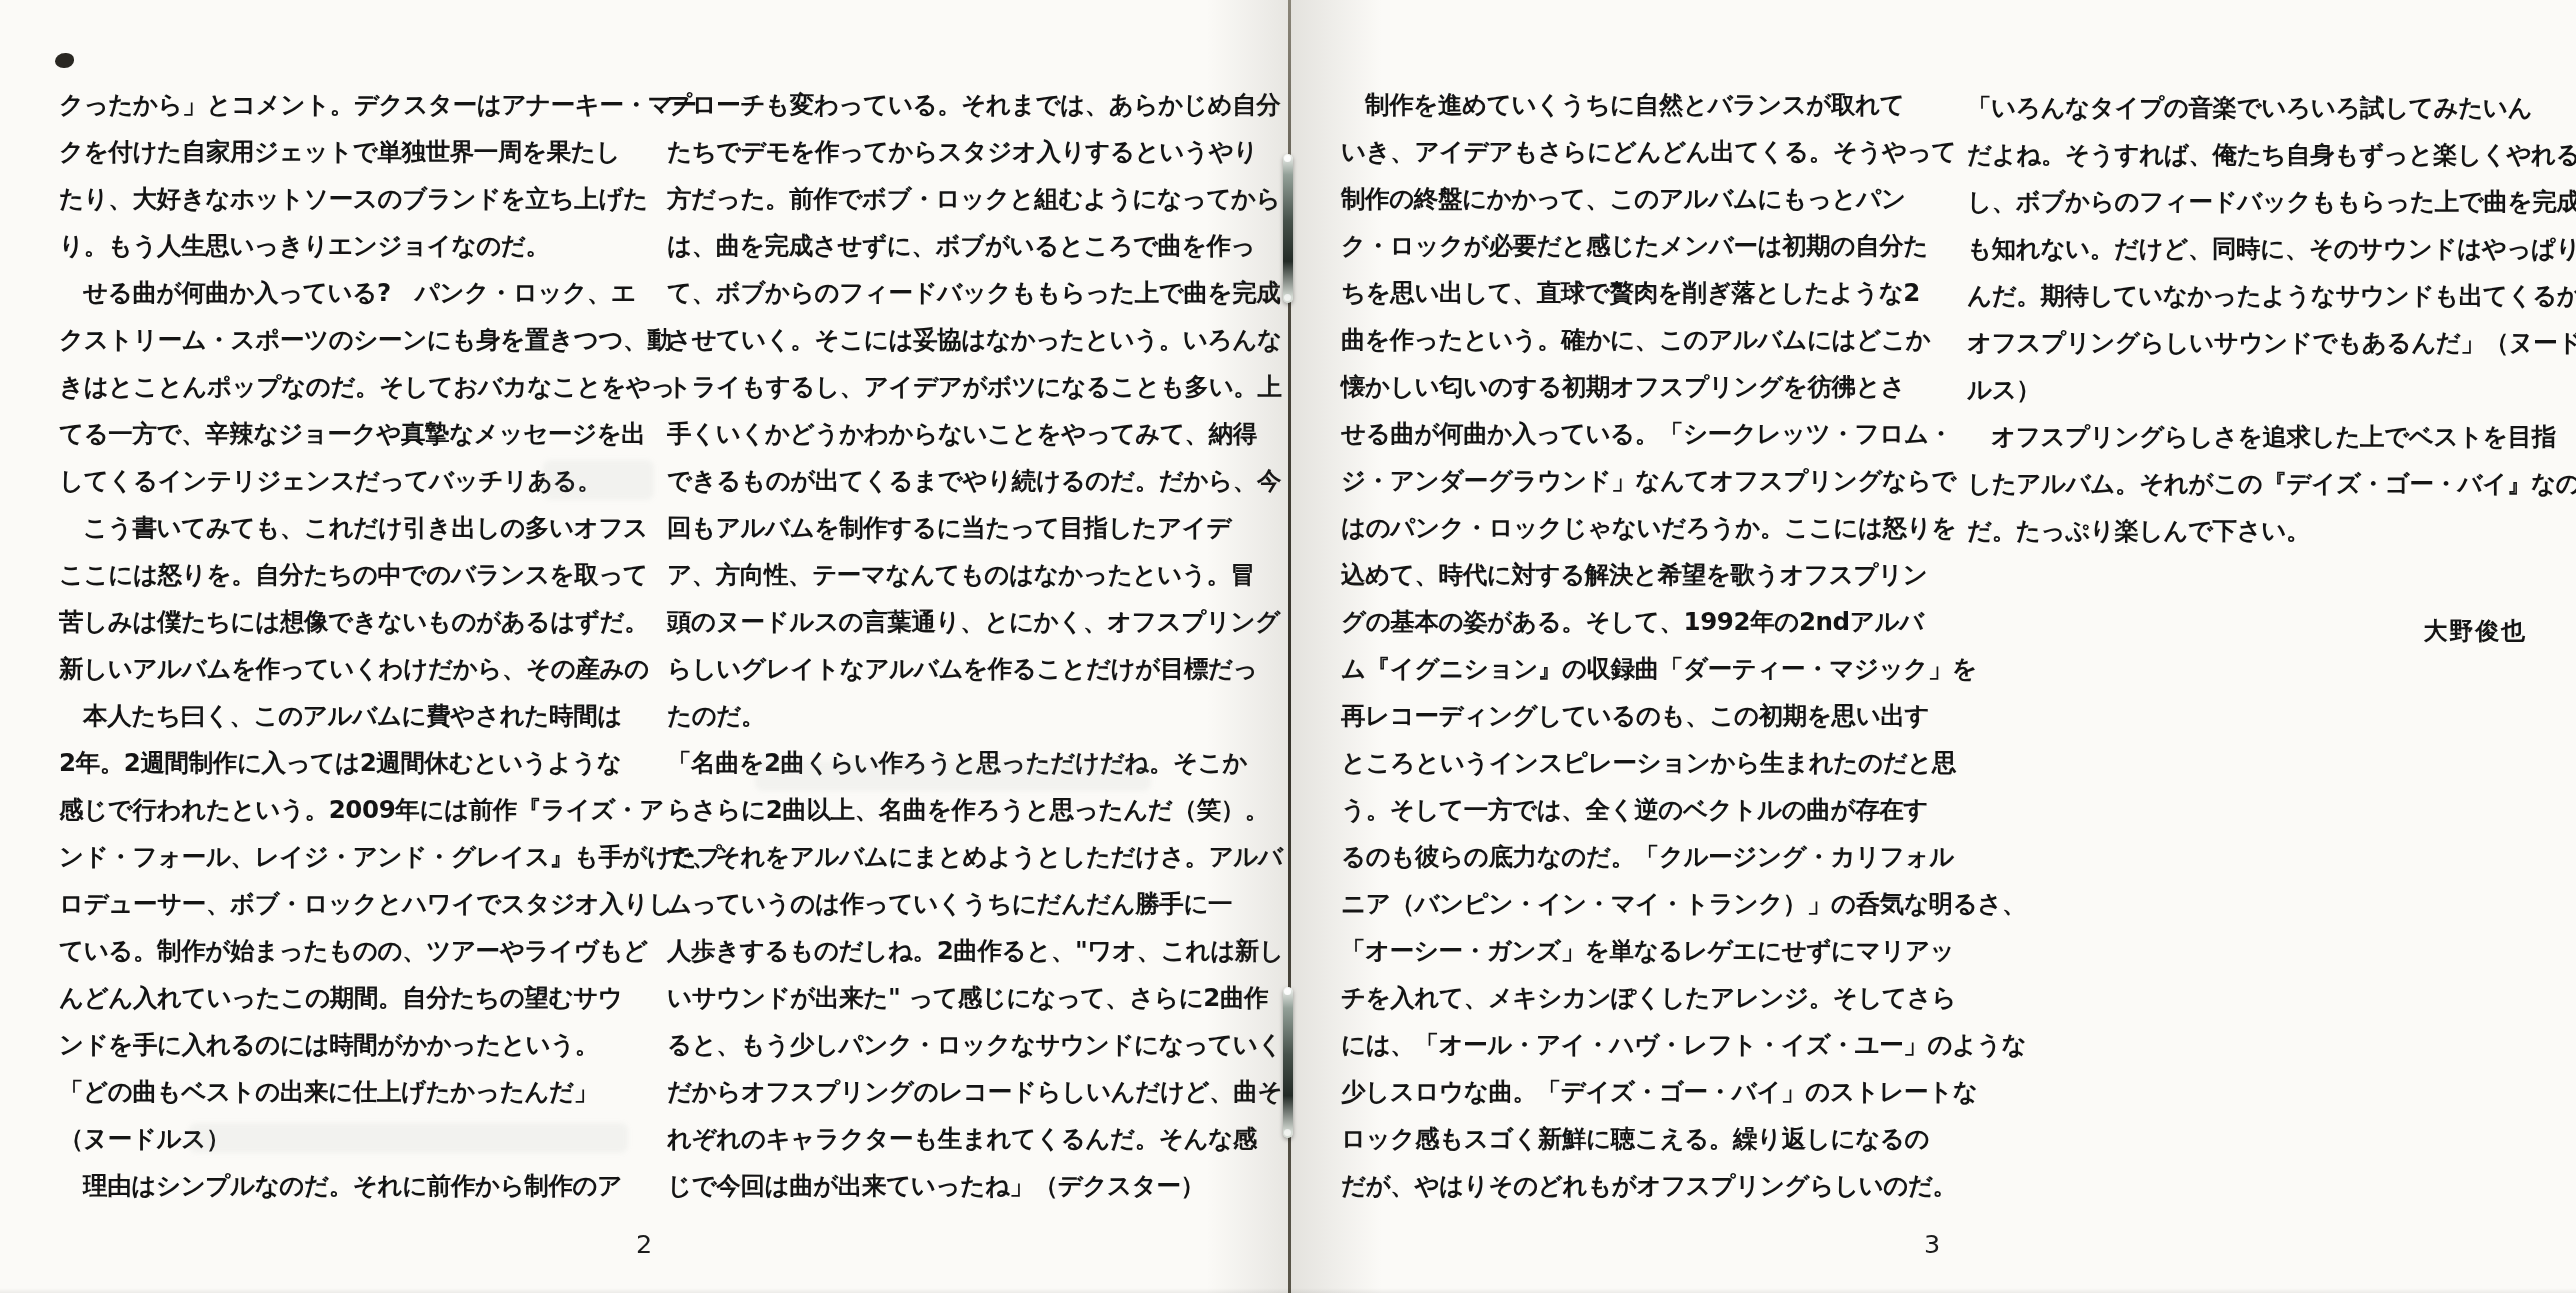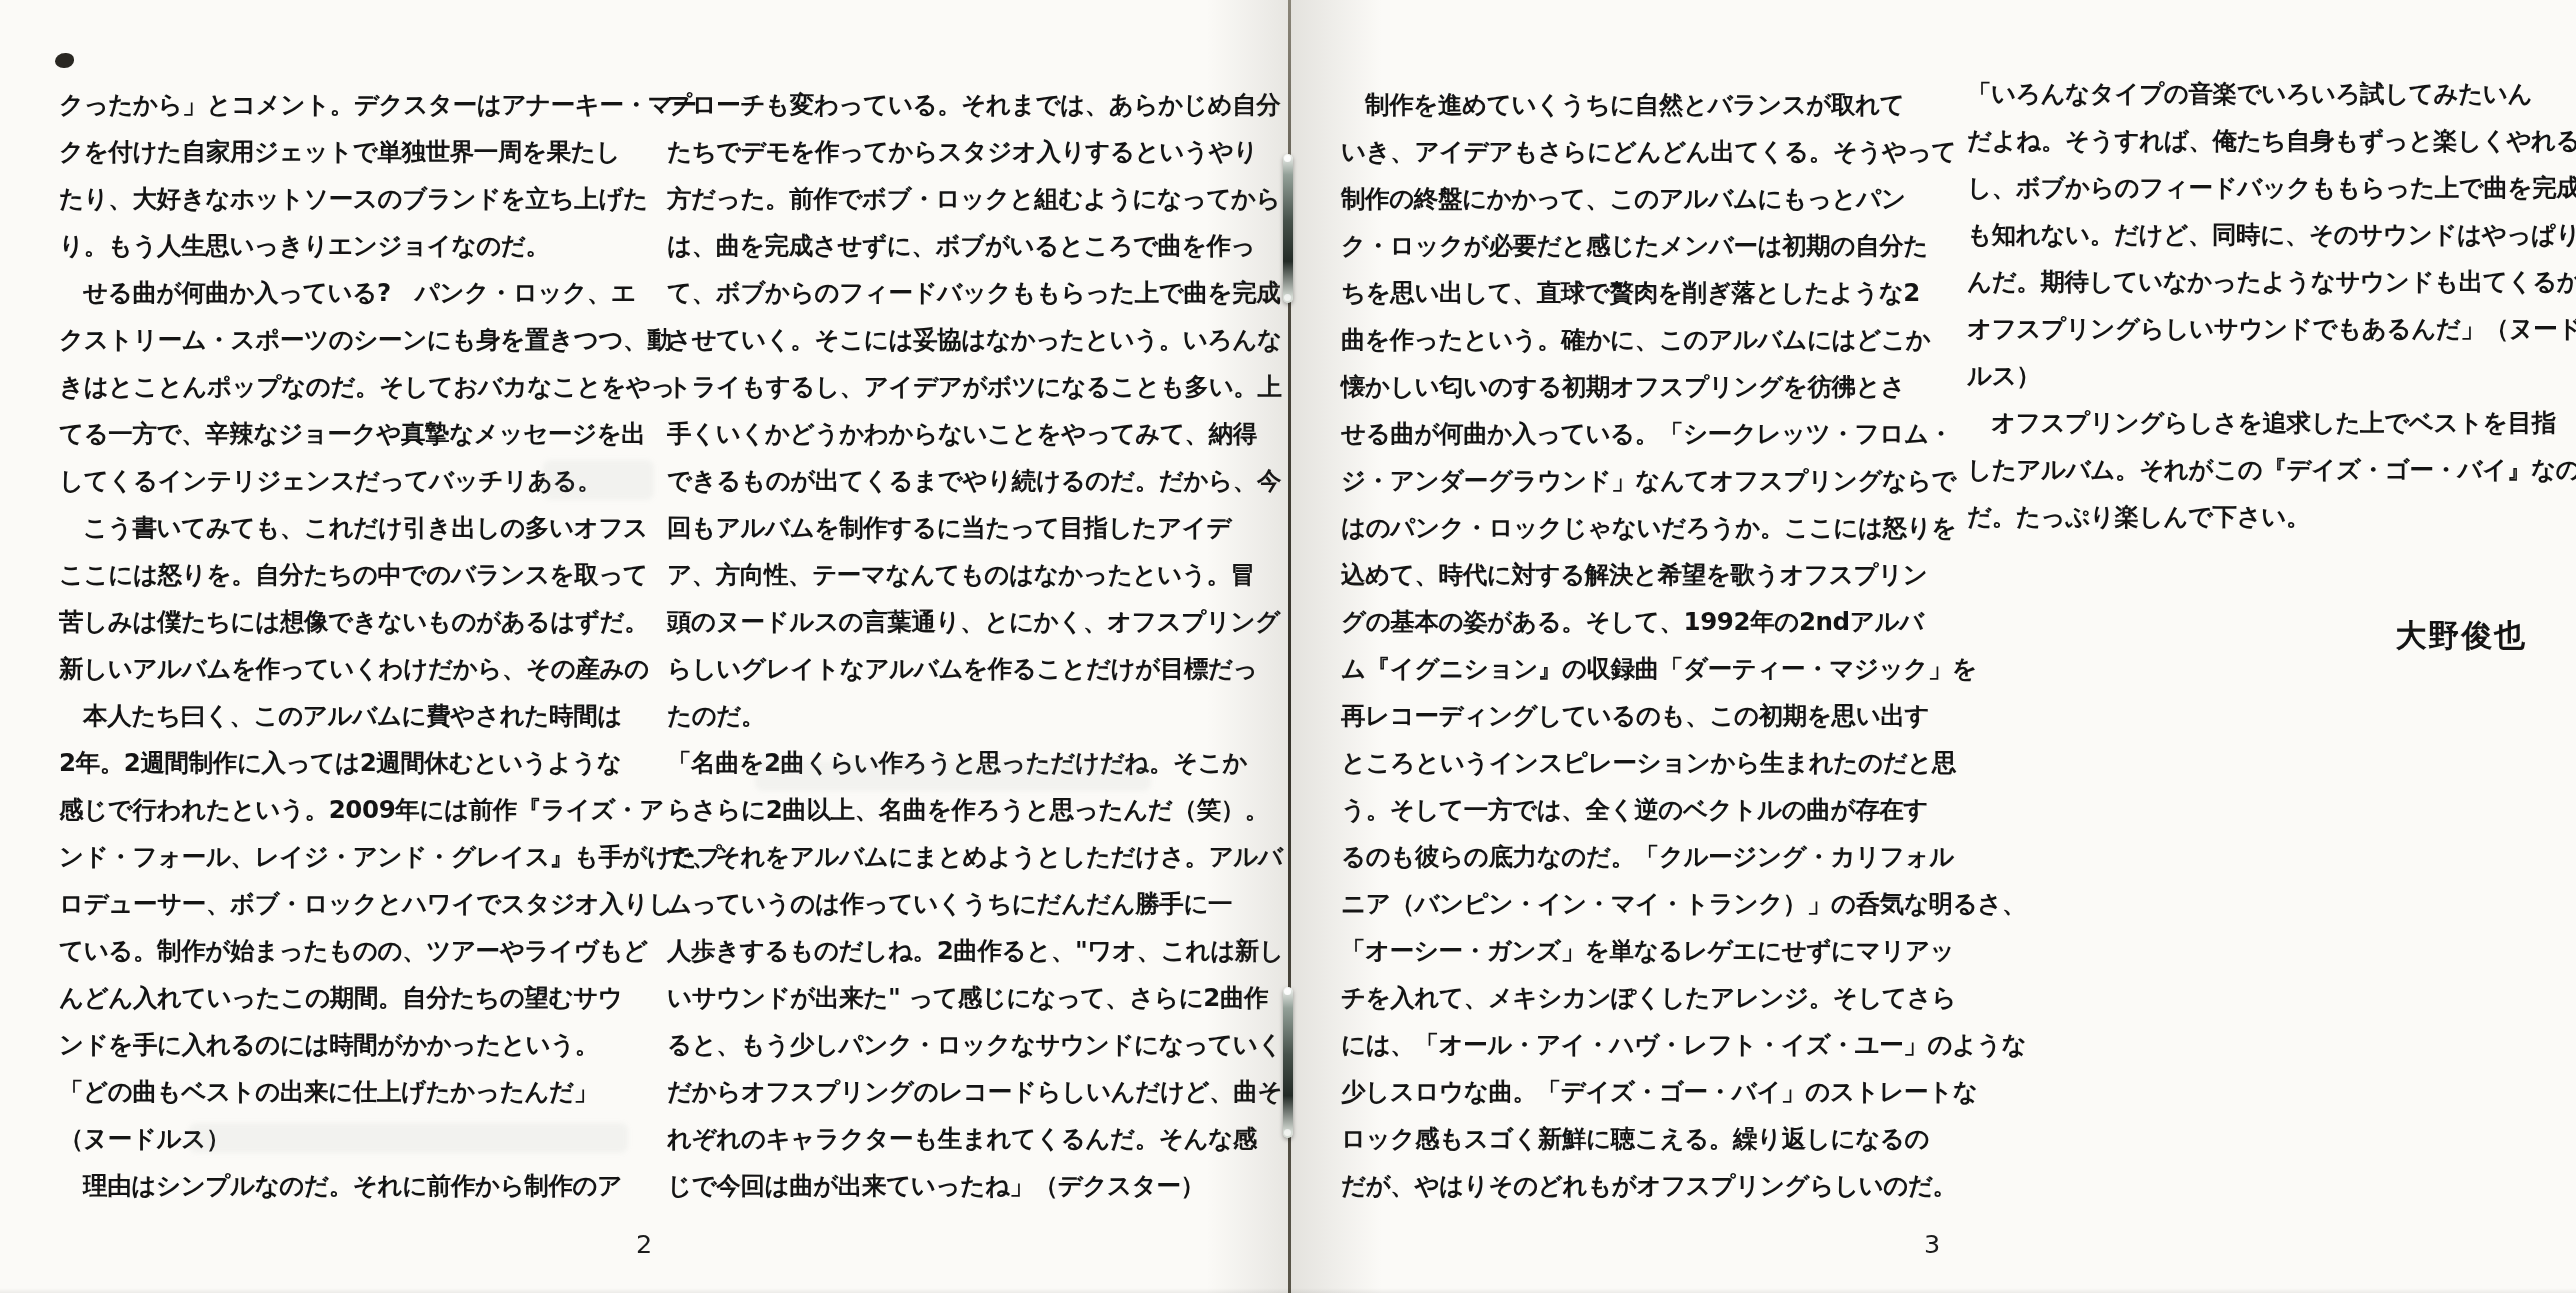--- a/index.html
+++ b/index.html
@@ -9,30 +9,30 @@
     font-family:"DejaVu Sans","Liberation Sans",sans-serif;
   }
   .col{position:absolute;}
   .line{
     height:47px;line-height:47px;font-size:24.5px;letter-spacing:-0.4px;
     white-space:nowrap;font-weight:600;
   }
   .c1{left:59px;top:81px;width:583px;}
   .c2{left:667px;top:81px;width:566px;}
   .c3{left:1341px;top:81px;width:585px;}
-  .c4{left:1967px;top:70px;width:560px;}
+  .c4{left:1967px;top:84px;width:560px;}
   .page-number{
     position:absolute;top:1229px;width:1288px;text-align:center;
     font-size:25.5px;font-weight:500;color:#1c1c1c;
   }
   .pn-left{left:0;}
   .pn-right{left:1288px;}
   .author{
     position:absolute;left:1967px;top:615px;width:560px;text-align:right;
-    font-size:31px;font-weight:600;letter-spacing:1.9px;
+    font-size:24px;font-weight:600;letter-spacing:1.9px;
   }
   
   .fold-shadow-left{
     position:absolute;left:1206px;top:0;width:82px;height:1294px;
     background:linear-gradient(90deg,rgba(60,55,40,0) 0%,rgba(60,55,40,0.10) 100%);
   }
   .fold-line{
     position:absolute;left:1288px;top:0;width:2.8px;height:1294px;
     background:linear-gradient(180deg,#8a8578 0%,#4a463c 25%,#35322a 55%,#5a564a 100%);
   }

